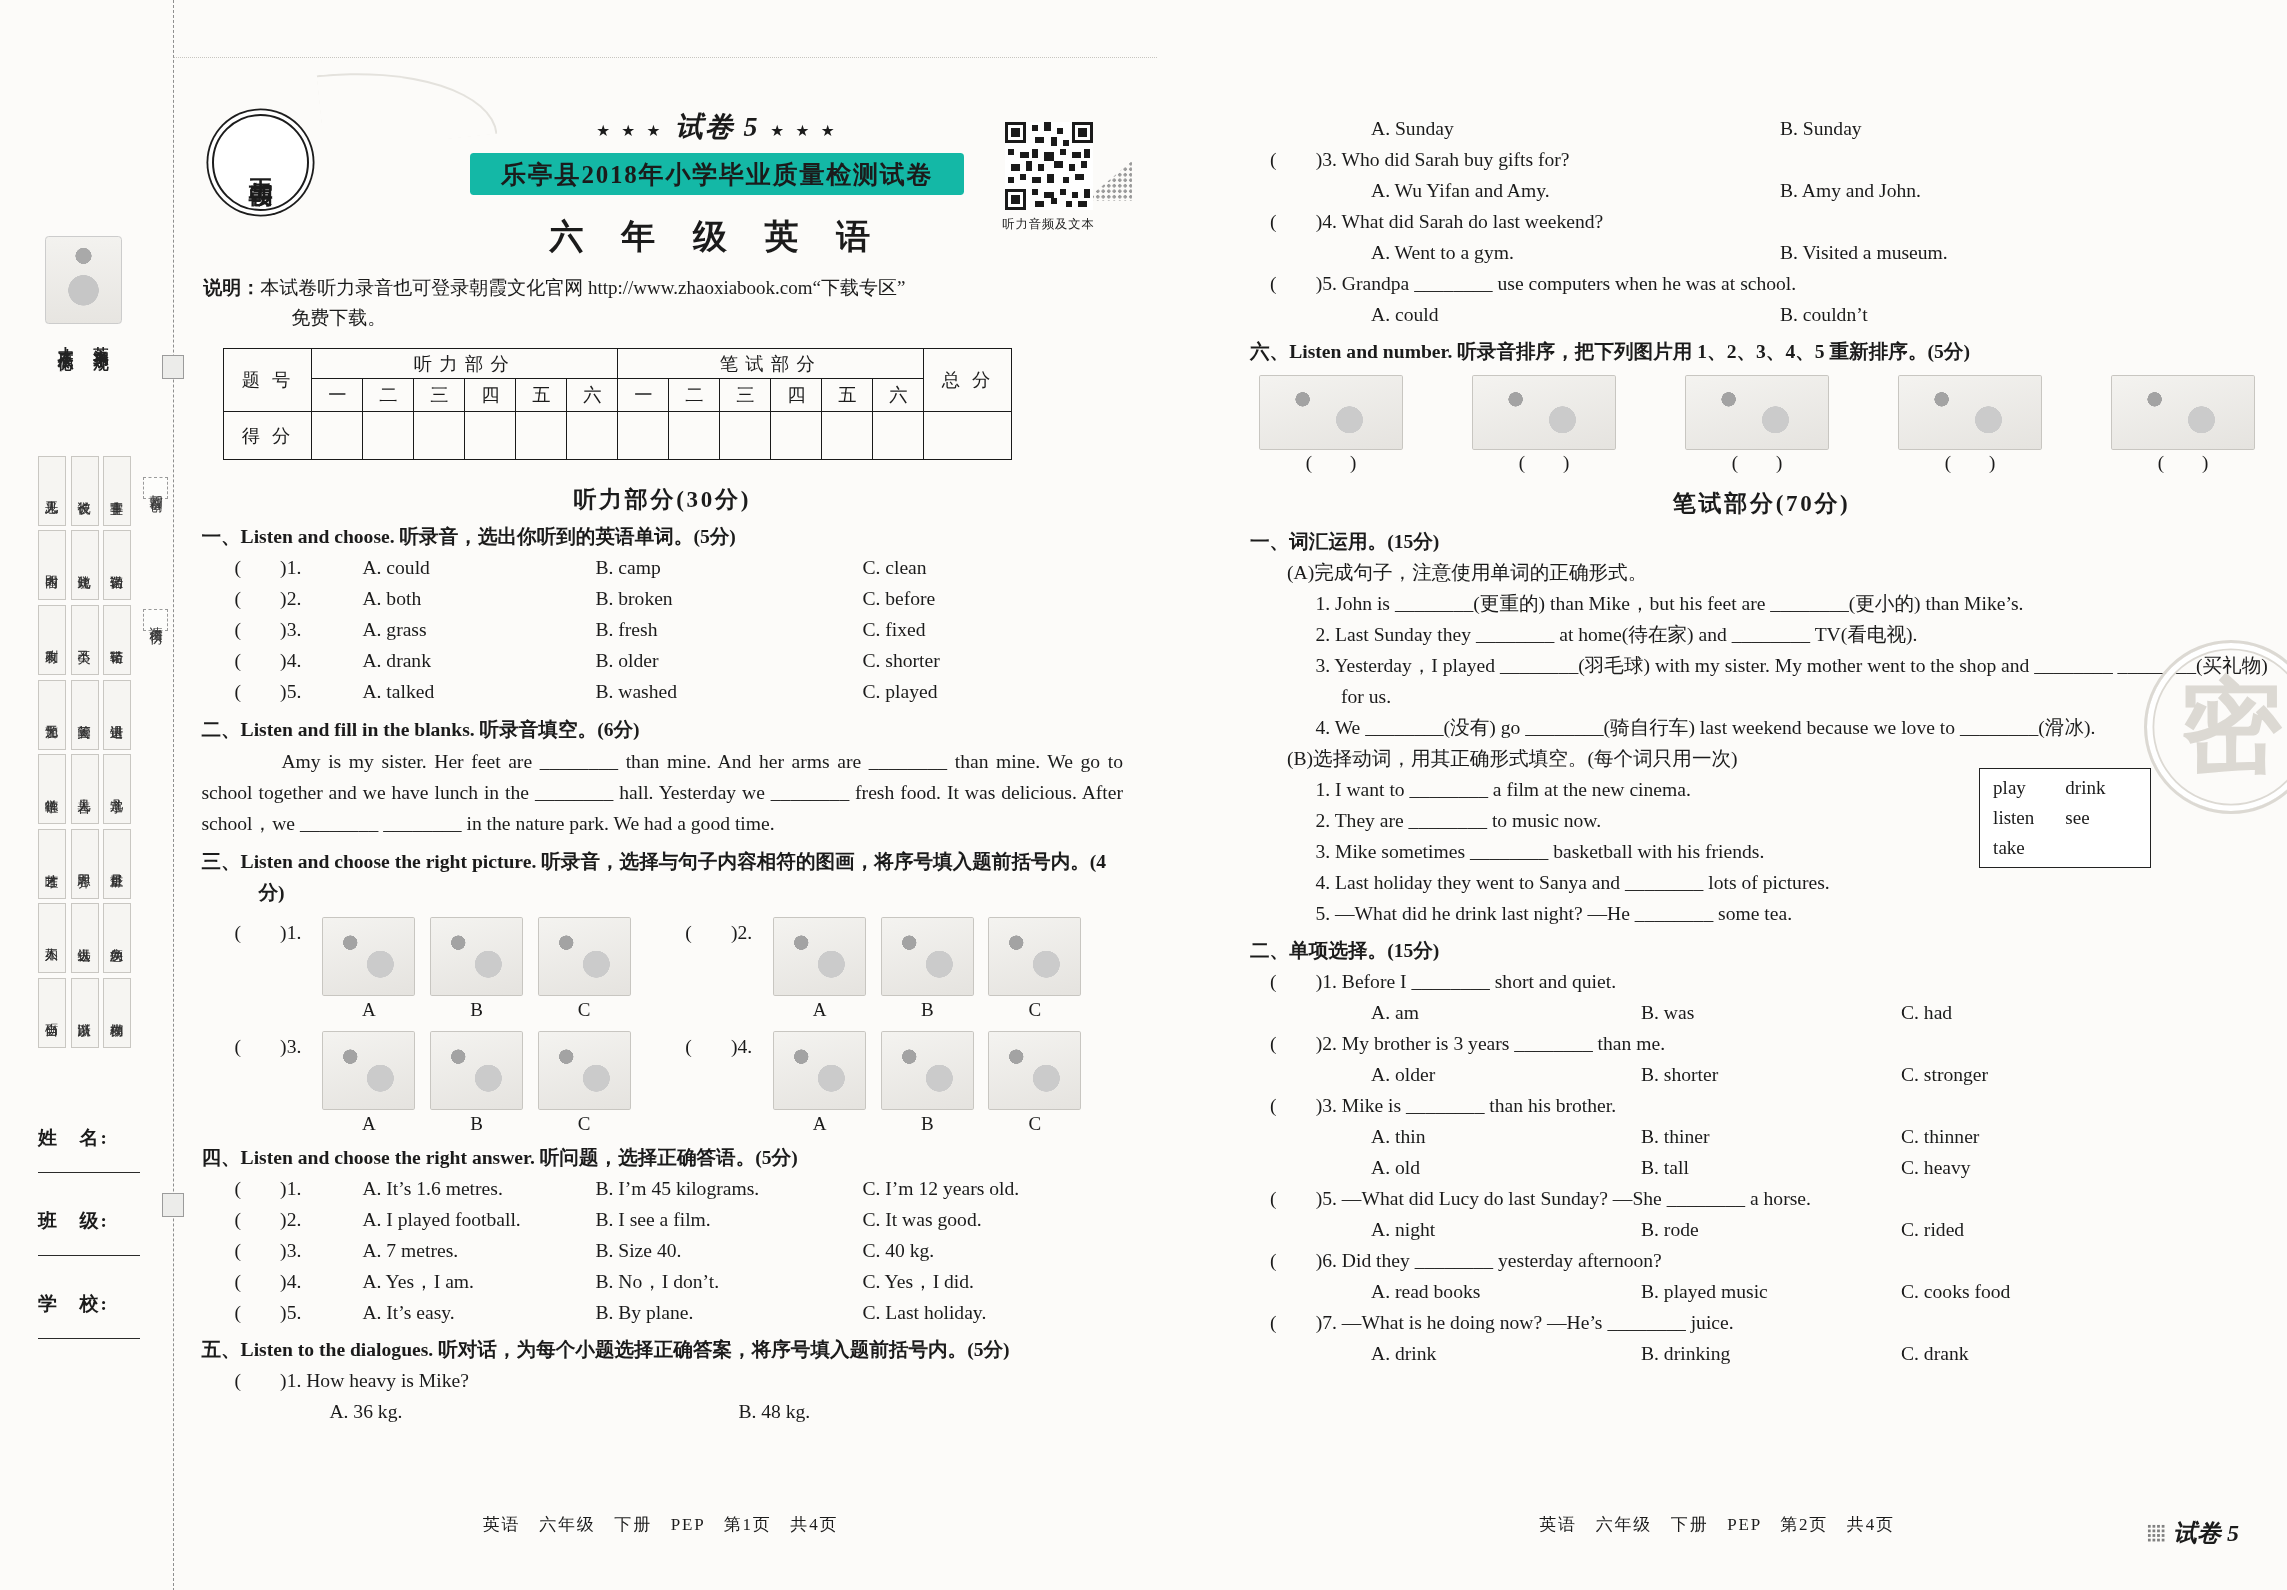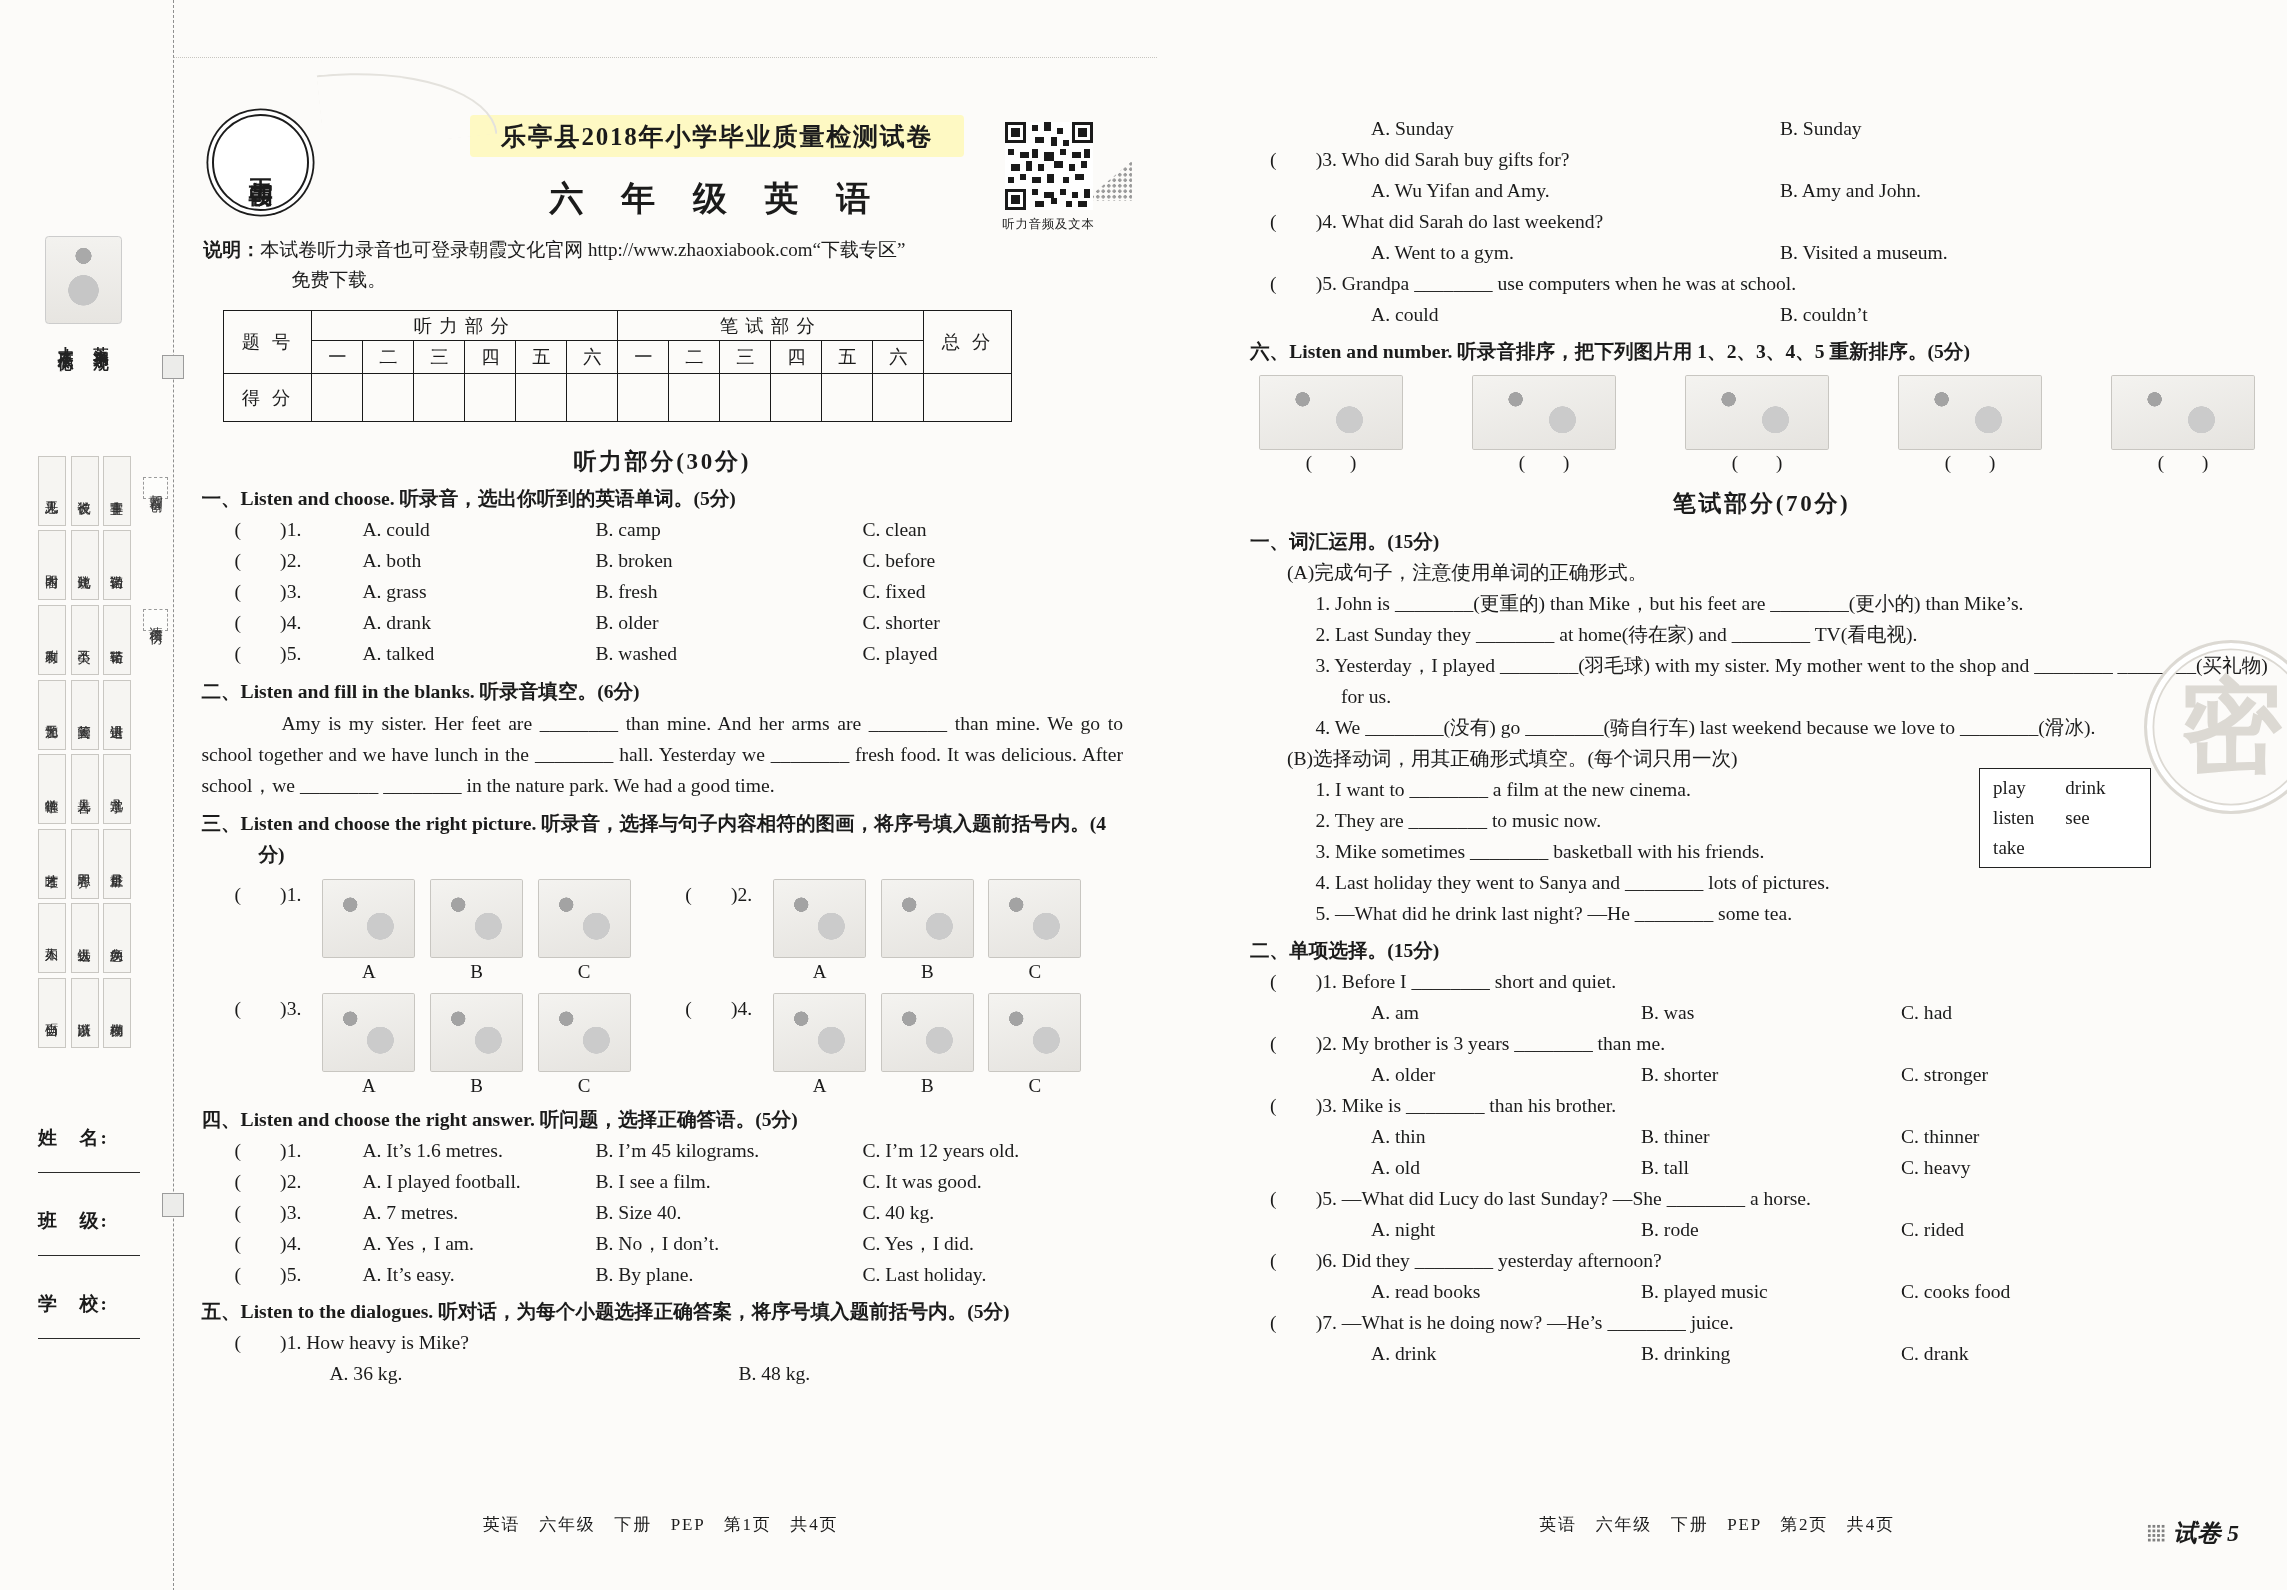--- a/index.html
+++ b/index.html
@@ -27,21 +27,21 @@
 .bmark2{left:162px;top:1193px;}
 .trimline{position:absolute;top:57px;left:174px;width:983px;border-top:1.8px dotted #c7c5c0;}
 
 .page{position:relative;height:100%;}
 .pleft{flex:0 0 973px;padding:108px 24px 0 27.4px;}
 .pright{flex:0 0 1140px;padding:113px 13.7px 0 103px;}
 
 .hdr{position:relative;text-align:center;padding-left:110px;}
 .badge{font-size:15.5px;letter-spacing:3.7px;}
 .badge-label{font-size:28px;font-weight:bold;font-style:italic;letter-spacing:1.8px;margin:0 11px;}
-.title-band{display:inline-block;background:#fef9c3;padding:4.6px 31px;font-size:25px;font-weight:bold;letter-spacing:1.8px;margin-top:7.3px;border-radius:3.7px;}
+.title-band{display:inline-block;background:#14b8a6;padding:4.6px 31px;font-size:25px;font-weight:bold;letter-spacing:1.8px;margin-top:7.3px;border-radius:3.7px;}
 .subject{font-size:34px;font-weight:bold;letter-spacing:14.6px;margin-top:19px;}
 .logo{position:absolute;left:1.8px;top:-18.3px;width:115px;height:146px;display:flex;align-items:center;justify-content:center;}
 .logo-ring{width:97px;height:97px;border-radius:50%;border:2.7px solid #1c1c1c;box-shadow:0 0 0 3.7px #fff,0 0 0 5.5px #1c1c1c;display:flex;align-items:center;justify-content:center;background:#fff;}
 .logo-txt{font-size:24px;font-weight:bold;letter-spacing:1.8px;}
 .swirl{position:absolute;left:119px;top:-42px;width:174px;height:77px;border:2.7px solid #e4e2dd;border-left:none;border-bottom:none;border-radius:0 100% 0 0;transform:rotate(-6deg);}
 .deco-tri{position:absolute;right:-9.1px;top:53px;width:48px;height:40px;clip-path:polygon(0 100%,100% 0,100% 100%);background:radial-gradient(#9a9a9a 1.5px,transparent 1.6px);background-size:5.5px 5.5px;}
 
 .note{margin:12.8px 0 0 1.8px;font-size:19px;line-height:30px;width:804px;text-align:left;}
 .note2{padding-left:88px;}
 .qr-wrap{position:absolute;top:122px;right:52px;width:93px;text-align:center;}
@@ -153,20 +153,23 @@
   <div class="trimline"></div>
 
   <section class="page pleft">
 
     <header class="hdr">
       <div class="swirl"></div>
       <div class="logo">
         <div class="logo-ring">
           <span class="vtext logo-txt">王朝霞</span>
         </div>
+      </div>
+      <div class="badge">
+        <span class="stars">★ ★ ★</span><span class="badge-label">试卷 5</span><span class="stars">★ ★ ★</span>
       </div>
       <div>
         <span class="title-band">乐亭县2018年小学毕业质量检测试卷</span>
       </div>
       <h1 class="subject">六 年 级 英 语</h1>
       <div class="deco-tri"></div>
     </header>
 
     <div class="note">
       <p><b>说明：</b><span>本试卷听力录音也可登录朝霞文化官网 http://www.zhaoxiabook.com“下载专区”</span></p>

